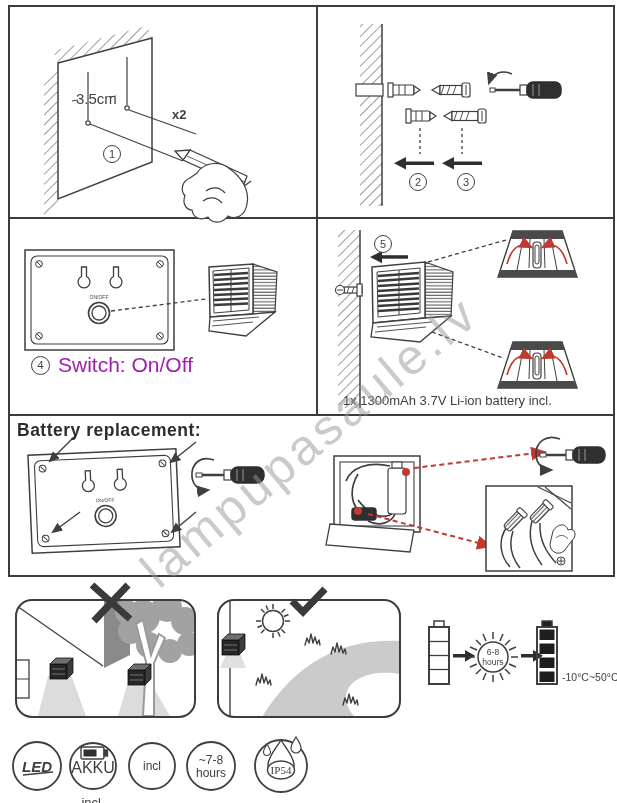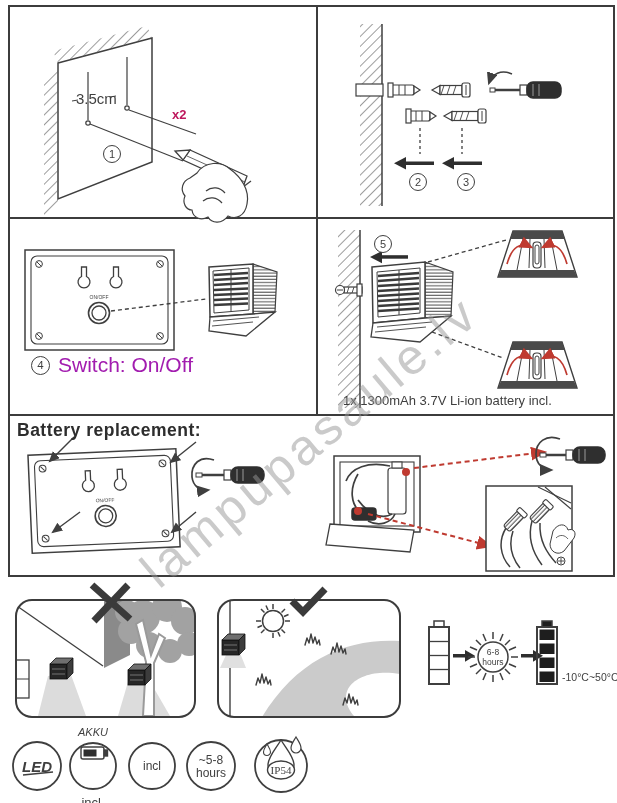--- a/index.html
+++ b/index.html
@@ -15,21 +15,21 @@
   .caption4{position:absolute;display:flex;align-items:center;gap:8px;}
   .caption4 .circ{
     width:17px;height:17px;border:1.5px solid #3f3f3f;border-radius:50%;
     font-size:11.5px;line-height:17px;text-align:center;flex:0 0 auto;background:#fff;
   }
   .caption4 .txt{font-size:21px;color:#a21caf;}
   .heading{font-weight:bold;font-size:17.5px;letter-spacing:.5px;color:#2d2d2d;}
   .note{font-size:13px;color:#3f3f3f;}
   .temp{font-size:10.5px;color:#3f3f3f;}
   .dim{font-size:15px;color:#3f3f3f;}
-  .qty{font-size:13px;font-weight:bold;color:#be185d;}
+  .qty{font-size:13px;font-weight:bold;color:#404040;}
   .badge-label{position:absolute;transform:translate(-50%,-50%);font-size:12px;color:#3f3f3f;}
   .watermark{
     position:absolute;left:148px;top:548px;z-index:40;pointer-events:none;
     font-size:50px;letter-spacing:4px;color:rgba(150,150,150,0.5);
     transform:rotate(-40deg);transform-origin:left center;font-weight:400;
   }
   svg{position:absolute;left:0;top:0;}
   .z2{z-index:2;} .z3{z-index:3;}
 </style>
 </head>
@@ -490,21 +490,21 @@
   </div>
 
   <span class="circled z3" style="left:374px;top:235px;">5</span>
   <span class="lbl note z3" style="left:343px;top:393px;">1x 1300mAh 3.7V Li-ion battery incl.</span>
 
   <span class="lbl heading z3" style="left:17px;top:420px;">Battery replacement:</span>
 
   <span class="lbl temp z3" style="left:562px;top:671px;">-10°C~50°C</span>
 
   <span class="badge-label z3" style="left:37px;top:766px;font-size:15px;font-weight:bold;font-style:italic;">LED</span>
-  <span class="badge-label z3" style="left:93px;top:732px;font-size:11px;font-style:italic;">AKKU</span>
+  <span class="badge-label z3" style="left:93px;top:768px;font-size:16px;">AKKU</span>
   <span class="badge-label z3" style="left:93px;top:778px;font-size:13px;margin-top:24px;">incl.</span>
   <span class="badge-label z3" style="left:152px;top:766px;">incl</span>
-  <span class="badge-label z3" style="left:211px;top:760px;">~5-8</span>
+  <span class="badge-label z3" style="left:211px;top:760px;">~7-8</span>
   <span class="badge-label z3" style="left:211px;top:773px;">hours</span>
   <span class="badge-label z3" style="left:281px;top:770px;font-size:11px;font-family:Liberation Serif, serif;">IP54</span>
 
   <div class="watermark">lampupasaule.lv</div>
 </div>
 
 </body></html>

